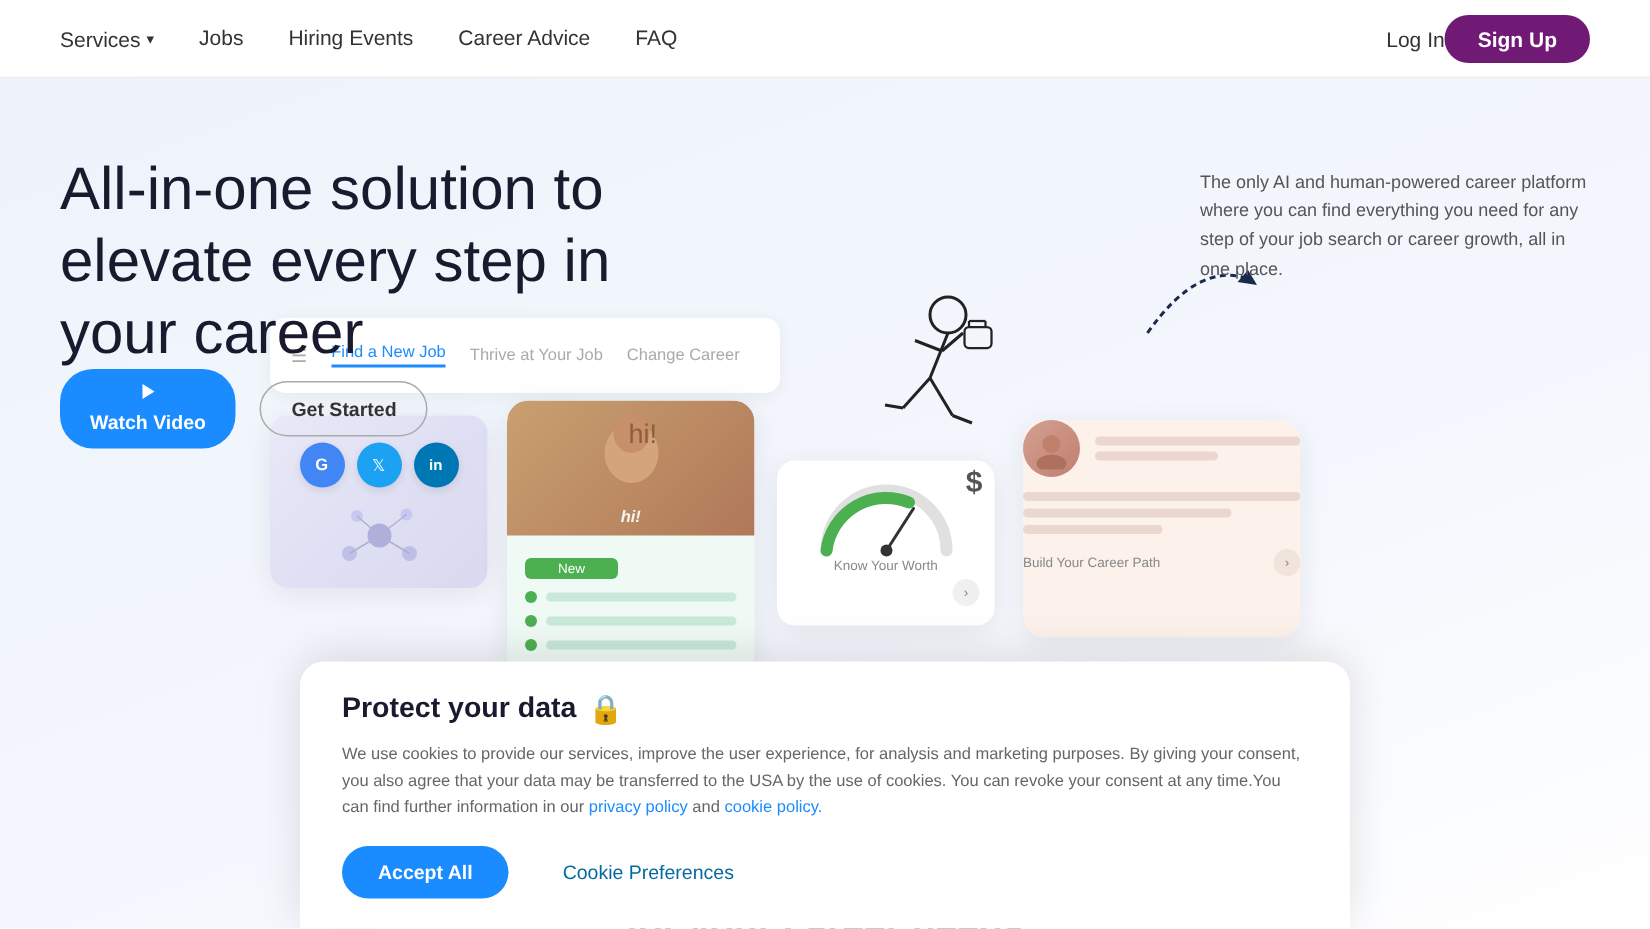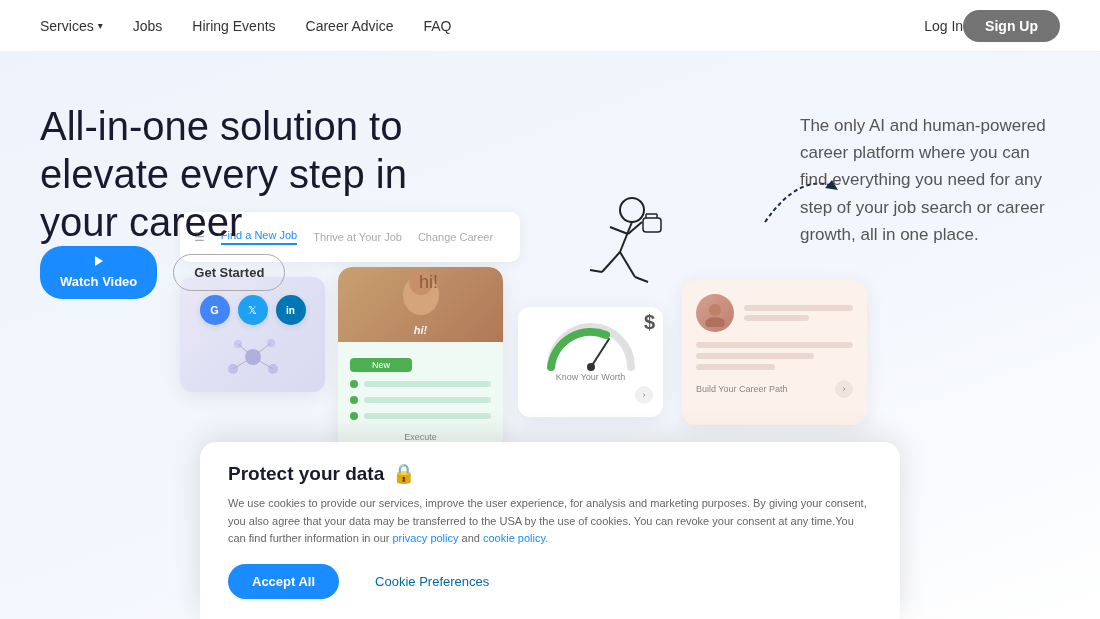--- a/index.html
+++ b/index.html
@@ -55,21 +55,21 @@
     }
     .login-btn {
       background: none;
       border: none;
       font-size: 14px;
       font-weight: 500;
       color: #333;
       cursor: pointer;
     }
     .signup-btn {
-      background: #737373;
+      background: #701a75;
       color: #fff;
       border: none;
       border-radius: 20px;
       padding: 8px 22px;
       font-size: 14px;
       font-weight: 600;
       cursor: pointer;
     }
 
     
@@ -137,21 +137,21 @@
       font-weight: 600;
       color: #333;
       cursor: pointer;
     }
 
     .hero-right {
       max-width: 260px;
       padding-top: 10px;
     }
     .hero-description {
-      font-size: 17px;
+      font-size: 12px;
       color: #555;
       line-height: 1.6;
     }
 
     
     .hero-visual {
       position: absolute;
       top: 160px;
       left: 120px;
       right: 0;
@@ -446,21 +446,21 @@
           <line x1="40" y1="28" x2="20" y2="40" stroke="#b0b0d0" stroke-width="1"></line>
           <line x1="40" y1="28" x2="60" y2="40" stroke="#b0b0d0" stroke-width="1"></line>
           <line x1="40" y1="28" x2="25" y2="15" stroke="#b0b0d0" stroke-width="1"></line>
           <line x1="40" y1="28" x2="58" y2="14" stroke="#b0b0d0" stroke-width="1"></line>
         </svg>
       </div>
     </div>
 
     <div class="dash-card" style="left:218px;top:55px;width:165px;height:185px;background:#f0faf5;border-radius:14px;box-shadow:0 4px 20px rgba(0,0,0,0.08);">
 
-      <div style="width:100%;height:75px;background:linear-gradient(135deg,#c9a070,#b07858);border-radius:14px 14px 0 0;display:flex;align-items:center;justify-content:center;overflow:hidden;position:relative;">
+      <div style="width:100%;height:90px;background:linear-gradient(135deg,#c9a070,#b07858);border-radius:14px 14px 0 0;display:flex;align-items:flex-start;justify-content:center;overflow:hidden;position:relative;">
 
         <svg width="80" height="90" viewBox="0 0 80 90">
           <ellipse cx="40" cy="35" rx="18" ry="20" fill="#d4a57a"></ellipse>
           <ellipse cx="40" cy="22" rx="12" ry="13" fill="#c8906a"></ellipse>
           <text x="38" y="28" font-size="18" fill="#8b5e3c">hi!</text>
         </svg>
         <div style="position:absolute;bottom:6px;left:50%;transform:translateX(-50%);font-size:11px;color:rgba(255,255,255,0.9);font-style:italic;font-weight:600;">hi!</div>
       </div>
       <div class="card-green-inner">
         <span class="card-green-badge">New</span>
@@ -491,21 +491,21 @@
           <line x1="50" y1="50" x2="68" y2="22" stroke="#333" stroke-width="2" stroke-linecap="round"></line>
           <circle cx="50" cy="50" r="4" fill="#333"></circle>
         </svg>
       </div>
       <div class="card-worth-label">Know Your Worth</div>
       <div style="display:flex;justify-content:flex-end;margin-top:4px;">
         <div style="width:18px;height:18px;border-radius:50%;background:#f0f0f0;display:flex;align-items:center;justify-content:center;font-size:9px;color:#888;">›</div>
       </div>
     </div>
 
-    <div class="dash-card" style="left:562px;top:68px;width:185px;height:145px;background:#fdf1ec;border-radius:14px;padding:14px;box-shadow:0 4px 20px rgba(0,0,0,0.08);text-align:right;">
+    <div class="dash-card" style="left:562px;top:68px;width:185px;height:145px;background:#fdf1ec;border-radius:14px;box-shadow:0 4px 20px rgba(0,0,0,0.08);text-align:right;">
       <div style="display:flex;align-items:center;gap:10px;margin-bottom:10px;">
         <div style="width:38px;height:38px;border-radius:50%;background:linear-gradient(135deg,#d4a090,#c08070);display:flex;align-items:center;justify-content:center;">
           <svg width="28" height="28" viewBox="0 0 28 28">
               <circle cx="14" cy="11" r="6" fill="#c0806a"></circle>
               <ellipse cx="14" cy="24" rx="10" ry="6" fill="#b07060"></ellipse>
             </svg>
         </div>
         <div style="flex:1;">
           <div style="height:6px;background:#ead8d0;border-radius:3px;margin-bottom:4px;"></div>
           <div style="height:6px;background:#ead8d0;border-radius:3px;width:60%;"></div>

